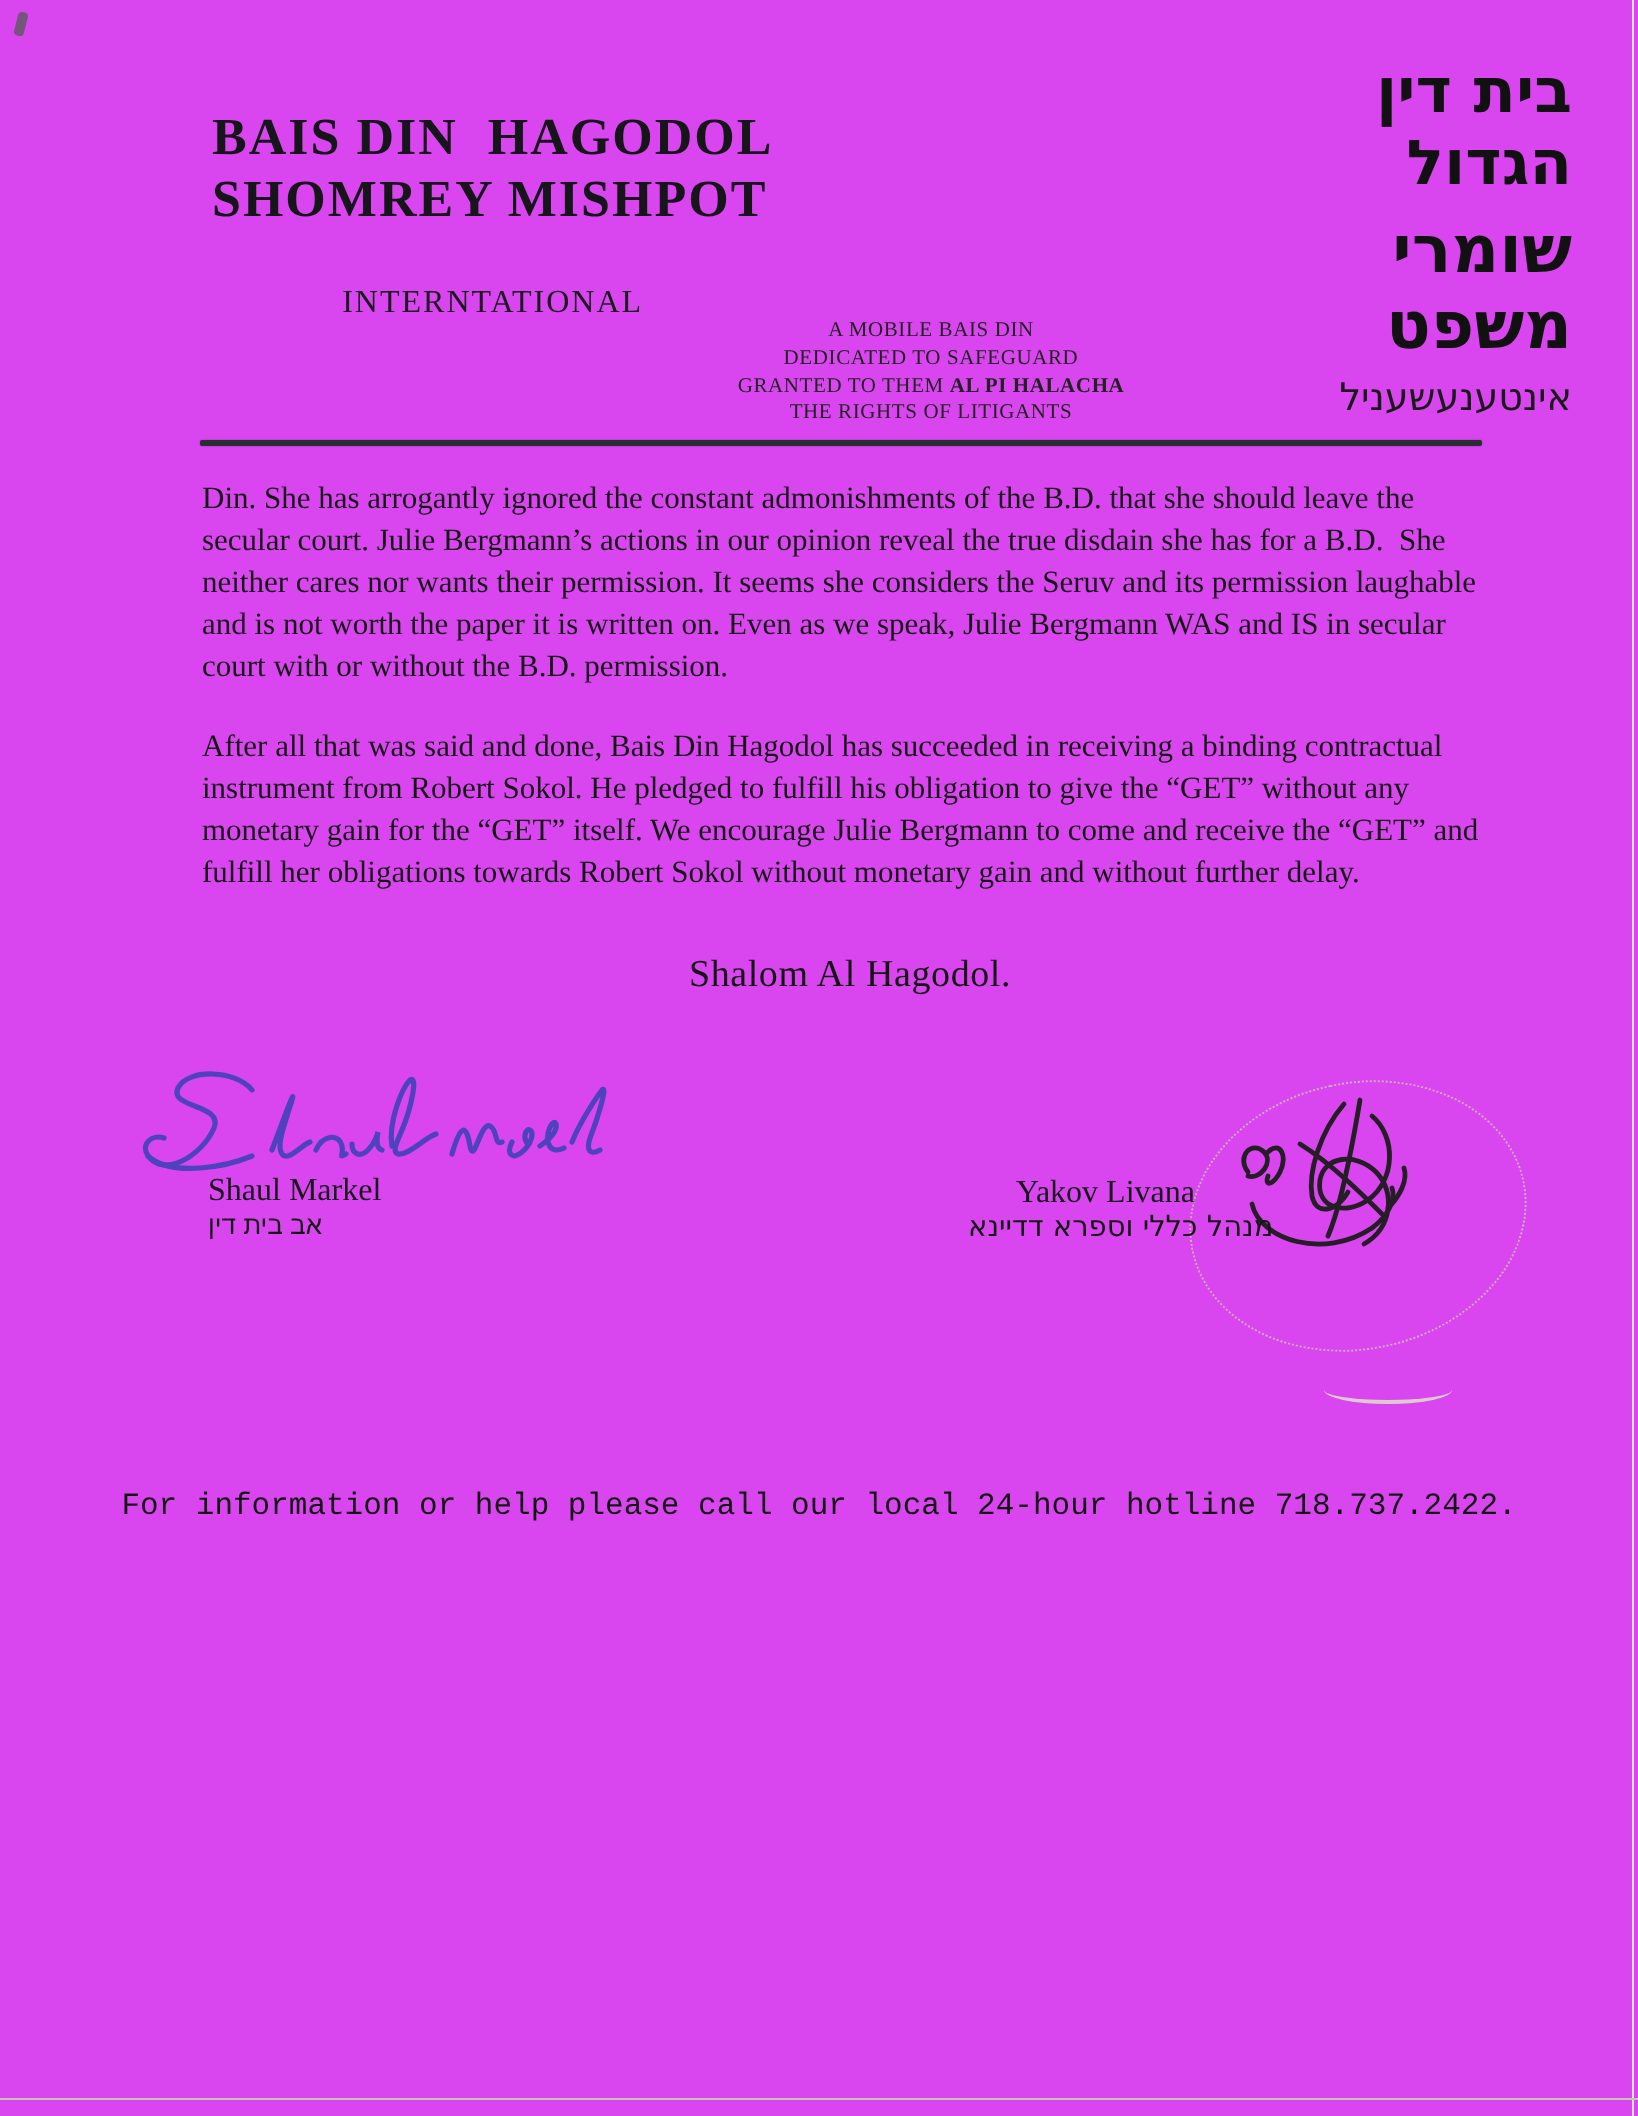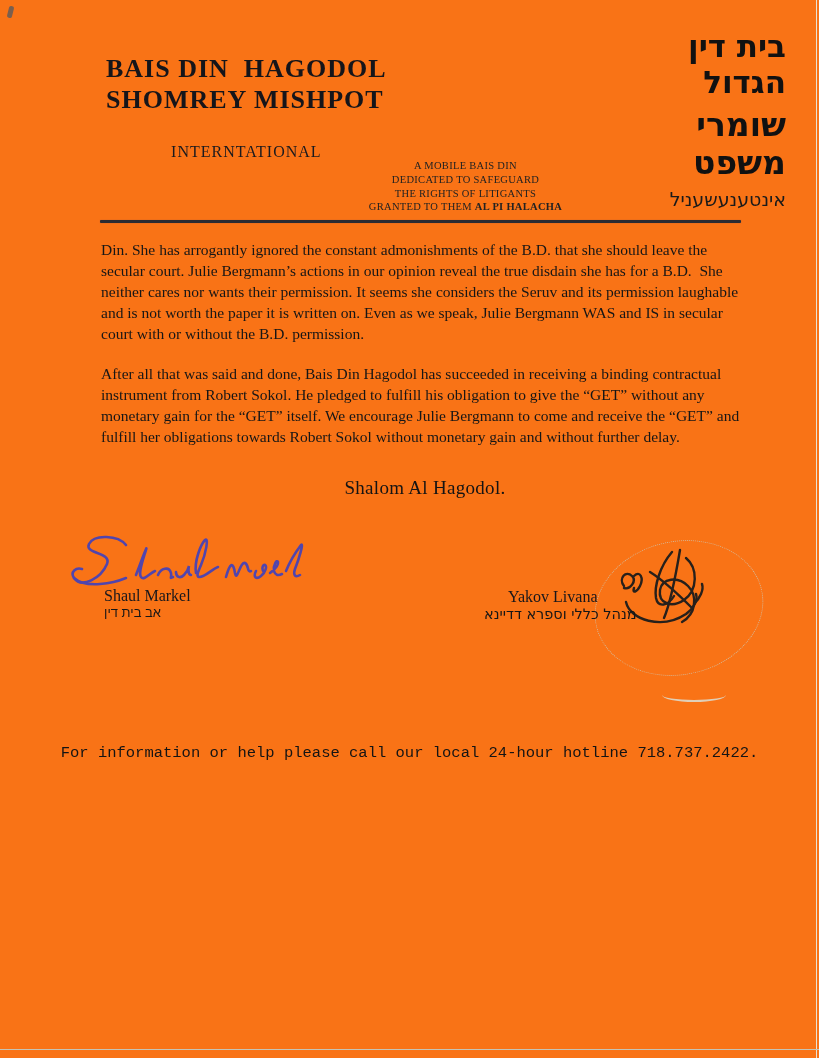--- a/index.html
+++ b/index.html
@@ -1,19 +1,19 @@
 <!DOCTYPE html>
 <html><head>
 <meta charset="utf-8">
 <style>
   html,body{margin:0;padding:0;background:#ffffff;}
   #page{
     position:relative;
     width:819px;height:1058px;
-    background:#f97316;
+    background:#d946ef;
     overflow:hidden;
     font-family:"Liberation Serif","DejaVu Serif",serif;
     color:#1d1d1d;
   }
   
   .org-en{position:absolute;left:106px;top:54px;}
   .org-en .l1,.org-en .l2{
     font-size:26px;font-weight:bold;letter-spacing:1px;white-space:pre;
     color:#15151a;
   }
@@ -99,22 +99,22 @@
 
   <div class="org-he">
     <div class="l1">בית דין הגדול</div>
     <div class="l2">שומרי משפט</div>
     <div class="l3">אינטענעשעניל</div>
   </div>
 
   <div class="tagline">
     <div>A MOBILE BAIS DIN</div>
     <div>DEDICATED TO SAFEGUARD</div>
+    <div><span>GRANTED TO THEM </span><b>AL PI HALACHA</b></div>
     <div>THE RIGHTS OF LITIGANTS</div>
-    <div><span>GRANTED TO THEM </span><b>AL PI HALACHA</b></div>
   </div>
 
   <div class="hr-rule"></div>
 
   <div class="para" id="para1">Din. She has arrogantly ignored the constant admonishments of the B.D. that she should leave the secular court. Julie Bergmann’s actions in our opinion reveal the true disdain she has for a B.D.  She neither cares nor wants their permission. It seems she considers the Seruv and its permission laughable and is not worth the paper it is written on. Even as we speak, Julie Bergmann WAS and IS in secular court with or without the B.D. permission.</div>
   <div class="para" id="para2">After all that was said and done, Bais Din Hagodol has succeeded in receiving a binding contractual instrument from Robert Sokol. He pledged to fulfill his obligation to give the “GET” without any monetary gain for the “GET” itself. We encourage Julie Bergmann to come and receive the “GET” and fulfill her obligations towards Robert Sokol without monetary gain and without further delay.</div>
   <div class="closing">Shalom Al Hagodol.</div>
 
   <svg class="sig-left-svg" width="240" height="70" viewBox="0 0 240 70">
     <g fill="none" stroke="#4342ba" stroke-width="2.6" stroke-linecap="round" opacity="0.92">

